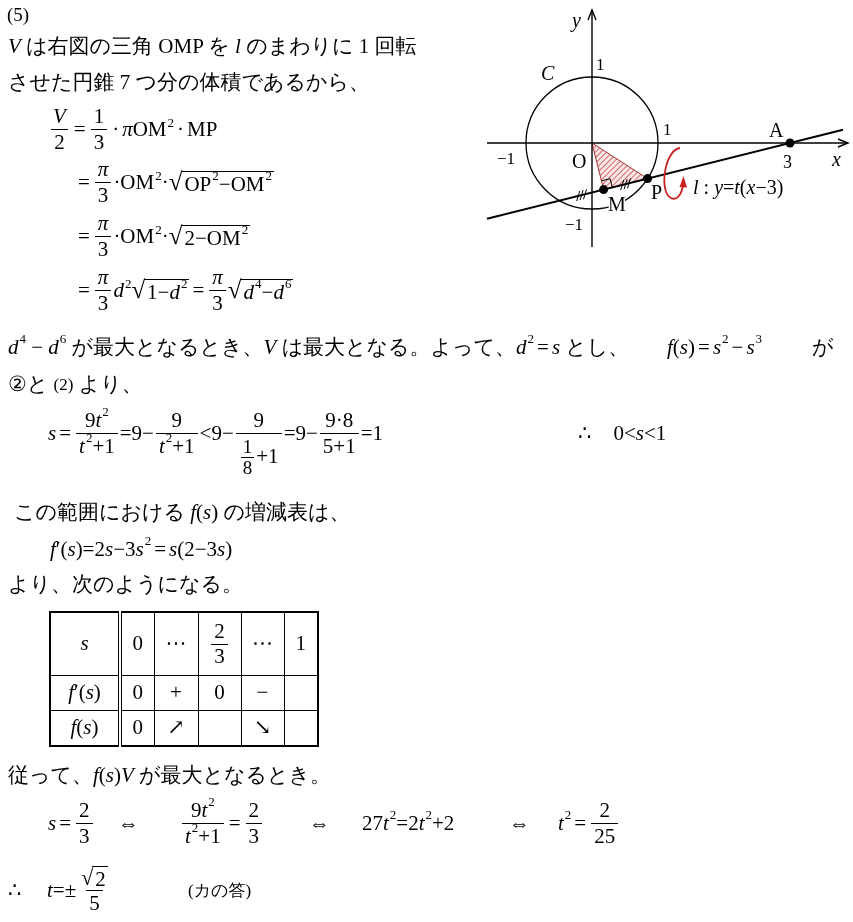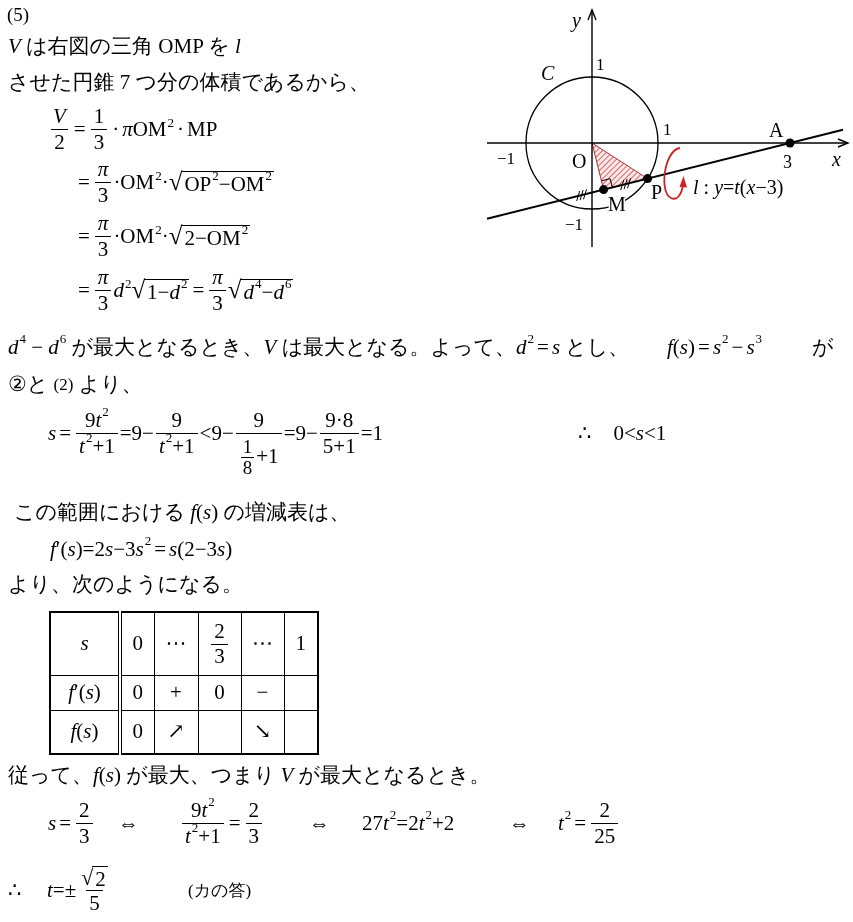--- a/index.html
+++ b/index.html
@@ -27,21 +27,21 @@
 .diagram{position:absolute;left:480px;top:0}
 .diagram text{font-family:"Liberation Serif","DejaVu Serif",serif}
 .halo{paint-order:stroke;stroke:#fff;stroke-width:3px;stroke-linejoin:round}
 </style>
 </head>
 <body>
 
 <div class="ln" style="left:7px;top:-1px;font-size:19px"><span>(5)</span></div>
 
 <div class="ln" style="left:8px;top:31px">
-  <span class="i">V</span><span> は右図の三角 OMP を </span><span class="i">l</span>
+  <span class="i">V</span><span> は右図の三角 OMP を </span><span class="i">l</span><span> のまわりに 1 回転</span>
 </div>
 <div class="ln" style="left:8px;top:67px"><span>させた円錐 7 つ分の体積であるから、</span></div>
 
 <div class="eq" style="left:48px;top:99px">
   <span class="frac"><span class="n i">V</span><span class="d">2</span></span>
   <span class="op">=</span>
   <span class="frac"><span class="n">1</span><span class="d">3</span></span>
   <span class="op">·</span>
   <span class="i">π</span>
   <span><span>OM</span><span class="e">2</span></span>
@@ -146,33 +146,33 @@
     <td>1</td>
   </tr>
   <tr style="height:35px">
     <td class="lab"><span class="i">f</span><span>′(</span><span class="i">s</span><span>)</span></td>
     <td>0</td>
     <td>+</td>
     <td>0</td>
     <td>−</td>
     <td></td>
   </tr>
-  <tr style="height:44px">
+  <tr style="height:36px">
     <td class="lab"><span class="i">f</span><span>(</span><span class="i">s</span><span>)</span></td>
     <td>0</td>
     <td>↗</td>
     <td></td>
     <td>↘</td>
     <td></td>
   </tr>
 </tbody>
   </table>
 
 <div class="ln" style="left:8px;top:760px">
-  <span>従って、</span><span class="i">f</span><span>(</span><span class="i">s</span><span>)</span><span> が最大、つまり </span><span class="i">V</span><span> が最大となるとき。</span>
+  <span>従って、</span><span class="i">f</span><span>(</span><span class="i">s</span><span>)</span><span class="i">V</span><span> が最大となるとき。</span>
 </div>
 
 <div class="eq" style="left:48px;top:793px">
   <span class="i">s</span><span class="op">=</span>
   <span class="frac"><span class="n">2</span><span class="d">3</span></span>
 </div>
 <div class="ln" style="left:118px;top:808px"><span>⇔</span></div>
 <div class="eq" style="left:180px;top:793px">
   <span class="frac">
     <span class="n"><span>9</span><span class="i">t</span><span class="e">2</span></span>

